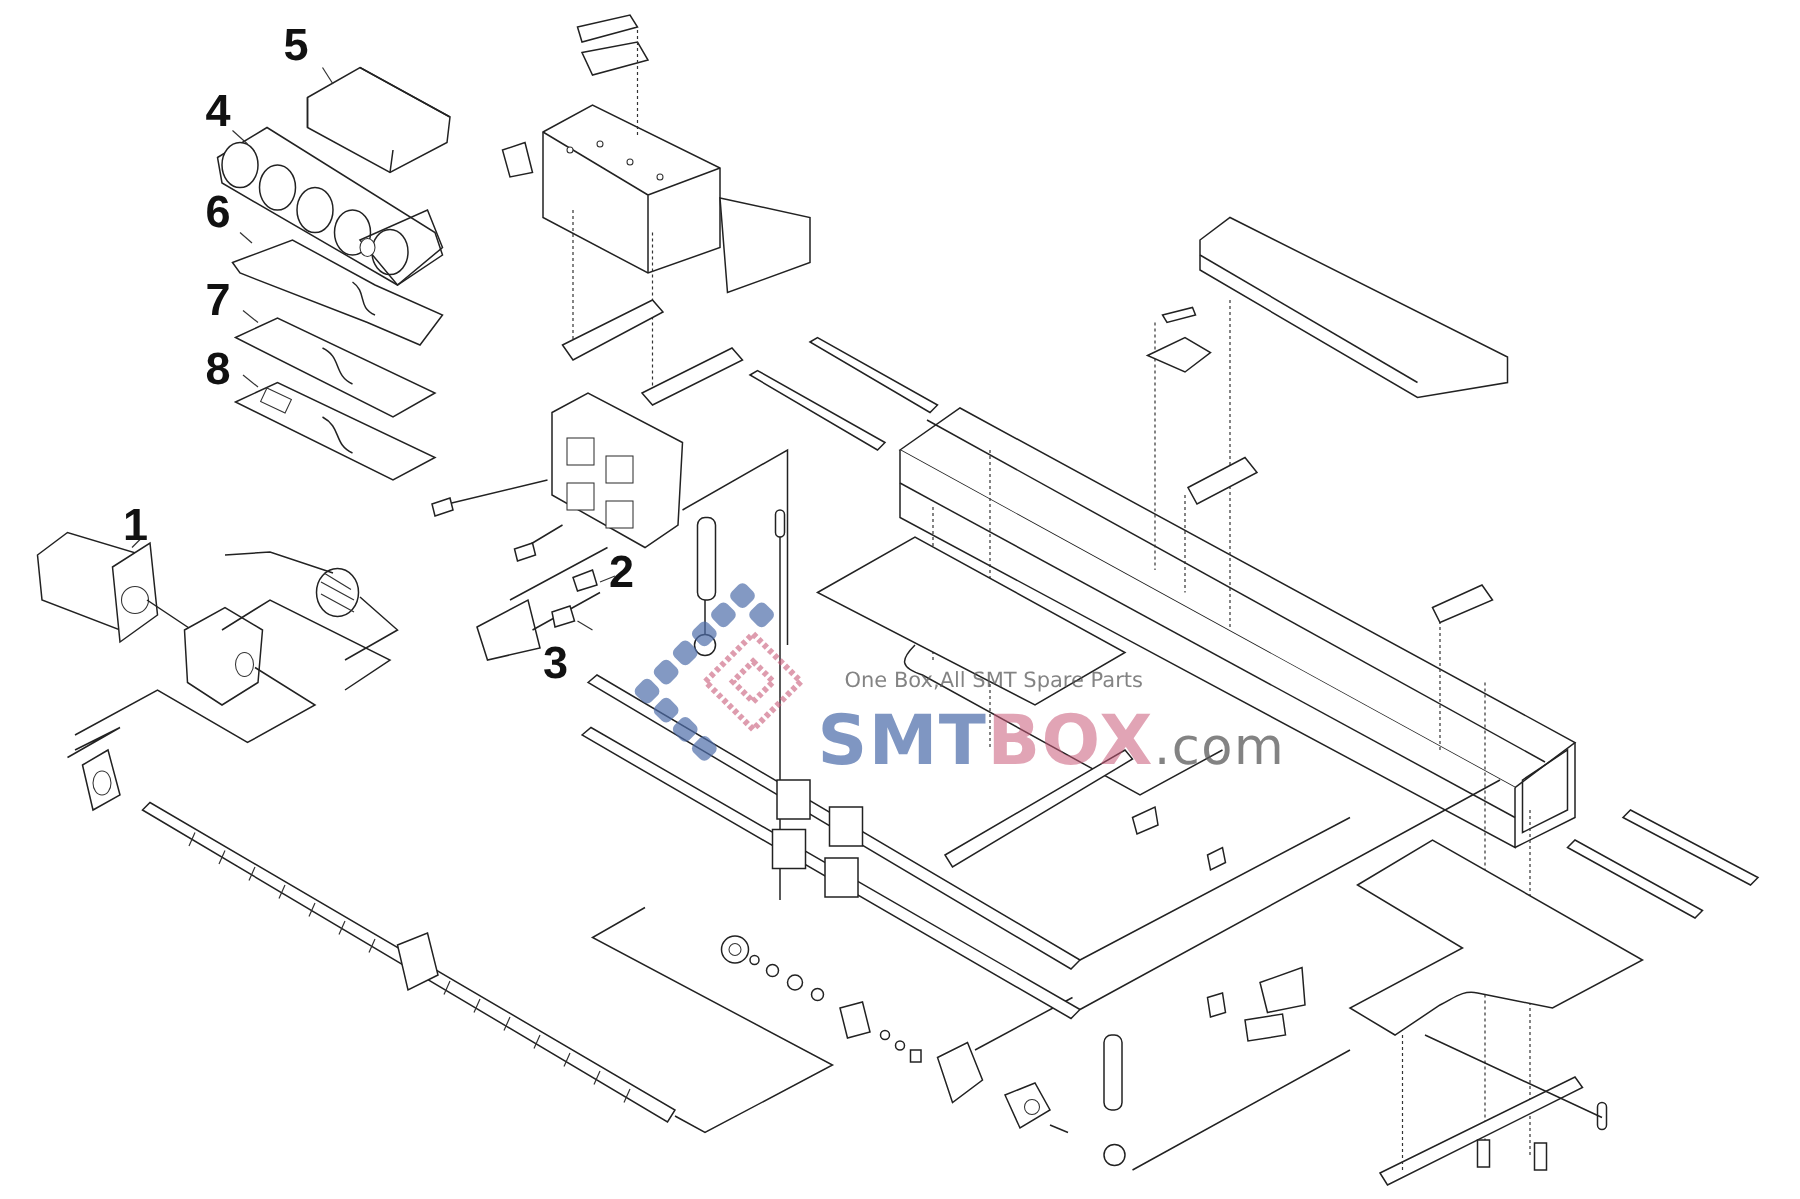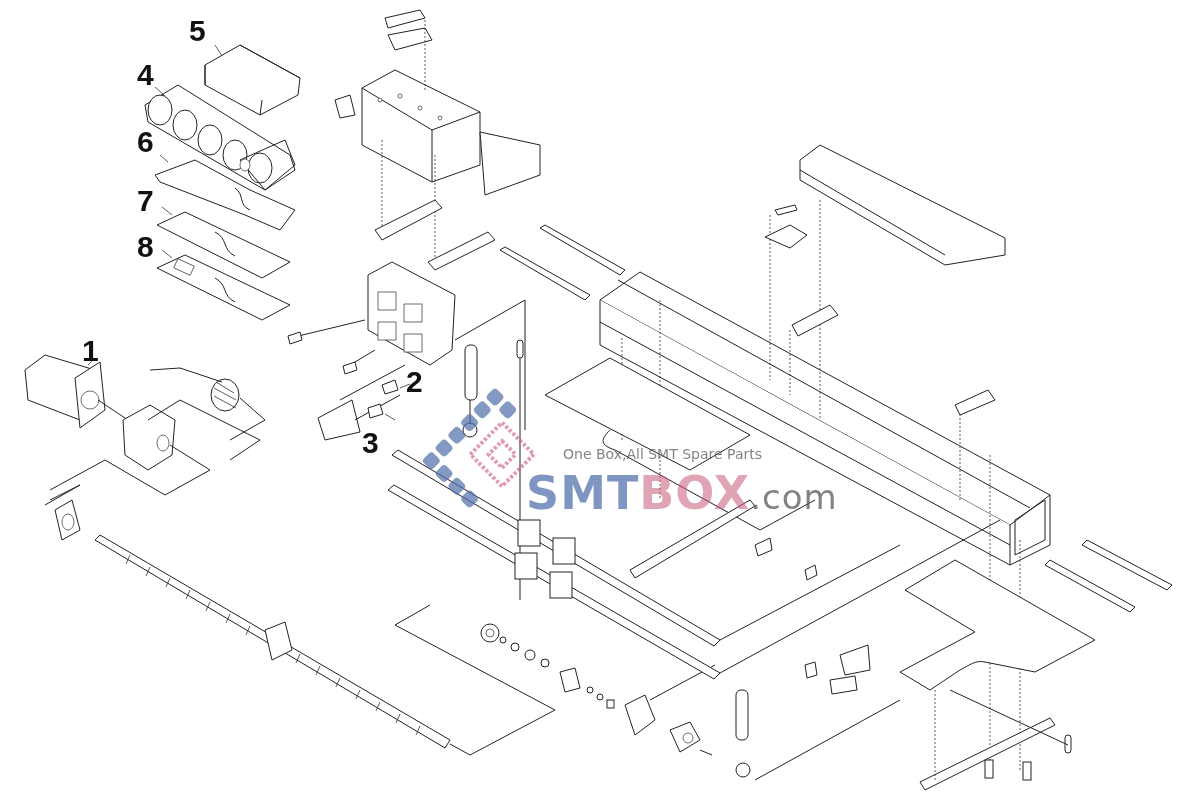--- a/index.html
+++ b/index.html
@@ -5,21 +5,21 @@
   html, body { margin: 0; padding: 0; background: #ffffff; }
   #canvas { position: relative; width: 1200px; height: 799px; overflow: hidden; background: #fff; }
   svg { position: absolute; left: 0; top: 0; }
   .ln { fill: none; stroke: #222; stroke-width: 1; }
   .lt { fill: none; stroke: #333; stroke-width: 0.8; }
   .dash { fill: none; stroke: #333; stroke-width: 0.8; stroke-dasharray: 2 2; }
   .part { fill: #fff; stroke: #222; stroke-width: 1; }
   .hole { fill: #fff; stroke: #333; stroke-width: 0.7; }
   .callout { position: absolute; font-family: "Liberation Sans", sans-serif; font-weight: bold; font-size: 30px; color: #111; line-height: 1; }
   .wm-tag { position: absolute; left: 548px; top: 446px; font-family: "DejaVu Sans", sans-serif; font-size: 14px; color: rgba(90,90,90,0.75); white-space: nowrap; margin-left: 15px; }
-  .wm-logo { position: absolute; left: 526px; top: 470px; font-family: "DejaVu Sans", sans-serif; font-weight: bold; font-size: 46px; letter-spacing: 1px; white-space: nowrap; line-height: 1; }
+  .wm-logo { position: absolute; left: 545px; top: 470px; font-family: "DejaVu Sans", sans-serif; font-weight: bold; font-size: 46px; letter-spacing: 1px; white-space: nowrap; line-height: 1; }
   .wm-smt { color: rgba(78,110,170,0.72); }
   .wm-box { color: rgba(200,90,120,0.55); }
   .wm-com { color: rgba(90,90,90,0.75); font-weight: normal; font-size: 34px; }
 </style>
 </head>
 <body>
 
 <div id="canvas">
 <svg width="1200" height="799" viewBox="0 0 1200 799">
 

